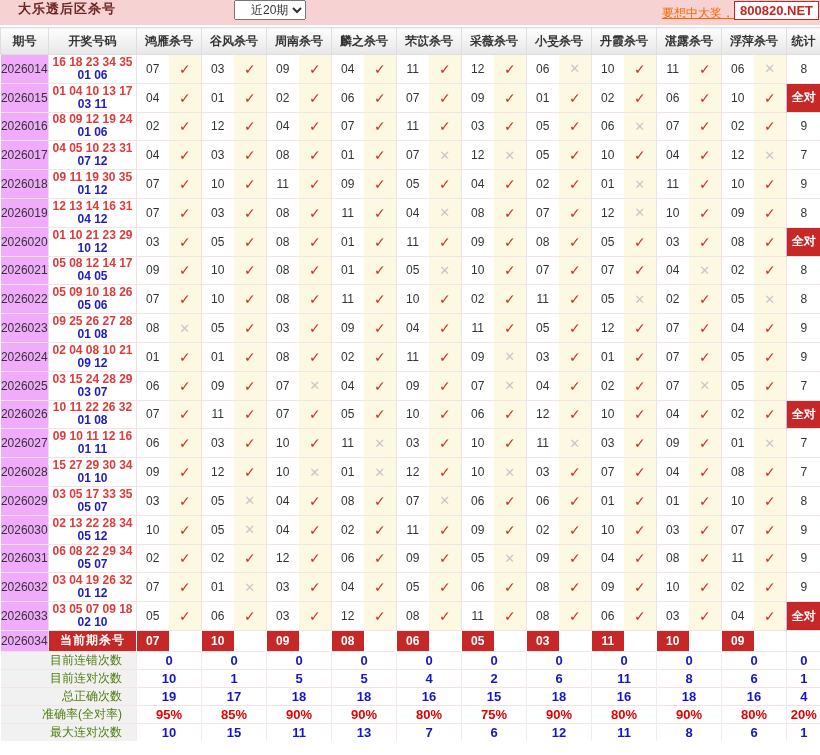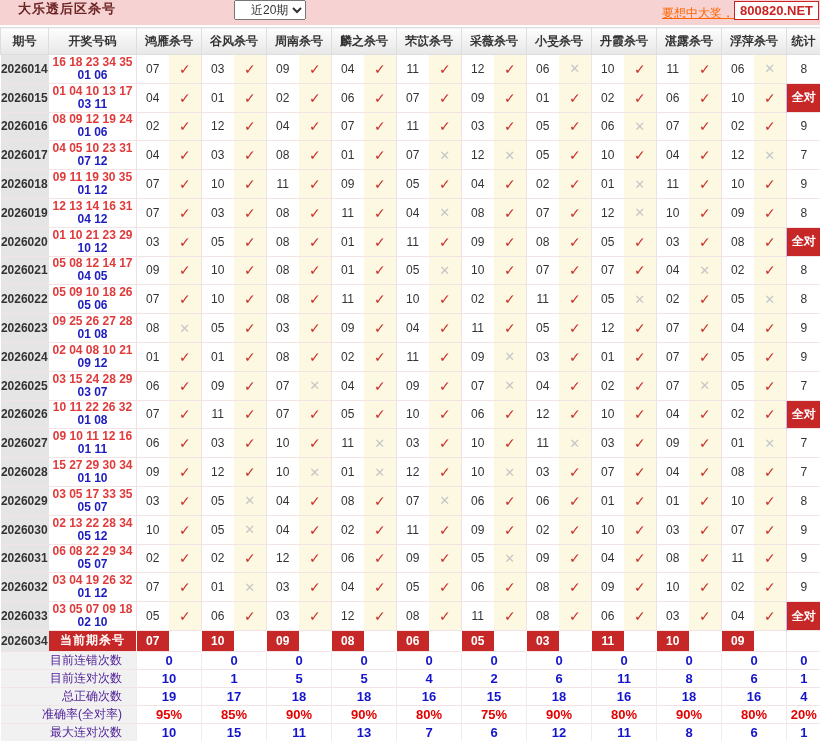--- a/index.html
+++ b/index.html
@@ -16,36 +16,36 @@
     text-decoration:underline;cursor:pointer;white-space:nowrap;}
   .banner .sitebox{position:absolute;right:1px;top:1px;background:#fff;border:1px solid #cc2222;
     color:#cc2222;font-size:13px;font-weight:bold;padding:1px 5px;z-index:2;}
   
   table{border-collapse:collapse;table-layout:fixed;width:820px;}
   th{background:linear-gradient(#fdfdfd,#e7e7e7);font-size:12px;font-weight:bold;color:#333;
      height:26px;padding:0;border:1px solid #dedede;font-family:Liberation Mono, monospace;}
   td{font-size:12px;text-align:center;padding:0;overflow:hidden;
      border-top:1px solid #f2e4e4;white-space:nowrap;}
   tr.data{height:28.8px;}
-  td.period{background:#e5e5e5;color:#333;border-right:1px solid #e5e5e5;font-weight:bold;}
+  td.period{background:#f0abfc;color:#333;border-right:1px solid #e5e5e5;}
   td.nums{line-height:13px;font-weight:bold;font-size:12px;}
   .front{color:#e03a3a;}
   .back{color:#1c1cc0;}
   td.kn{background:#fff;color:#333;border-left:1px solid #efe2e2;}
   td.mark{background:#fcf8e2;}
   .ok{color:#c9302c;font-size:14px;font-weight:bold;}
   .no{color:#c6c6c6;font-size:13px;font-weight:bold;}
   td.stat{color:#333;border-left:1px solid #efe2e2;}
   td.statall{background:#c62828;color:#fff;font-weight:bold;border-left:1px solid #c4b5fd;}
   tr.current{height:21px;}
   tr.current td.lbl{background:#c62828;color:#fff;font-weight:bold;letter-spacing:1px;margin-left:48px;}
   tr.current td.badge{background:#c62828;color:#fff;font-weight:bold;border-left:1px solid #fff;}
   tr.current td.bempty{background:#fff;}
   tr.sum{height:17.3px;}
-  tr.sum td.slabel{background:#f1f1f1;text-align:right;padding-right:14px;color:#4c1d95;}
+  tr.sum td.slabel{background:#f1f1f1;text-align:right;padding-right:14px;color:#4d7c0f;}
   tr.sum td.sval{font-weight:bold;font-size:13px;border-left:1px solid #f3eaea;}
   .blue{color:#1414cc;}
   .redv{color:#e60000;}
 </style>
 </head>
 <body>
 
 <div>
   <div class="banner">
     <span class="title">大乐透后区杀号</span>

